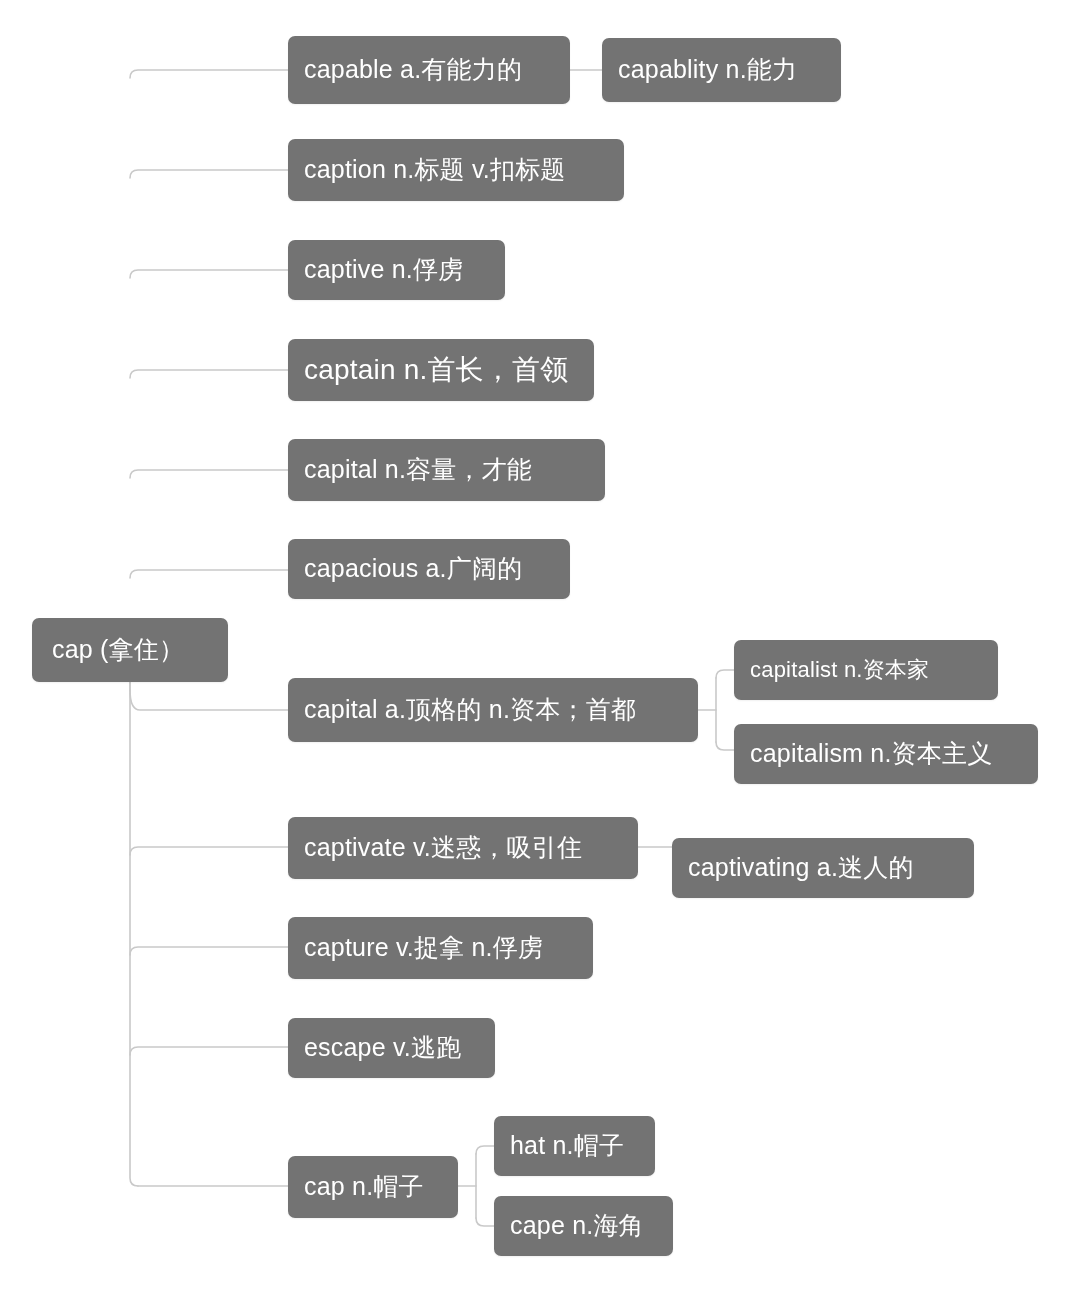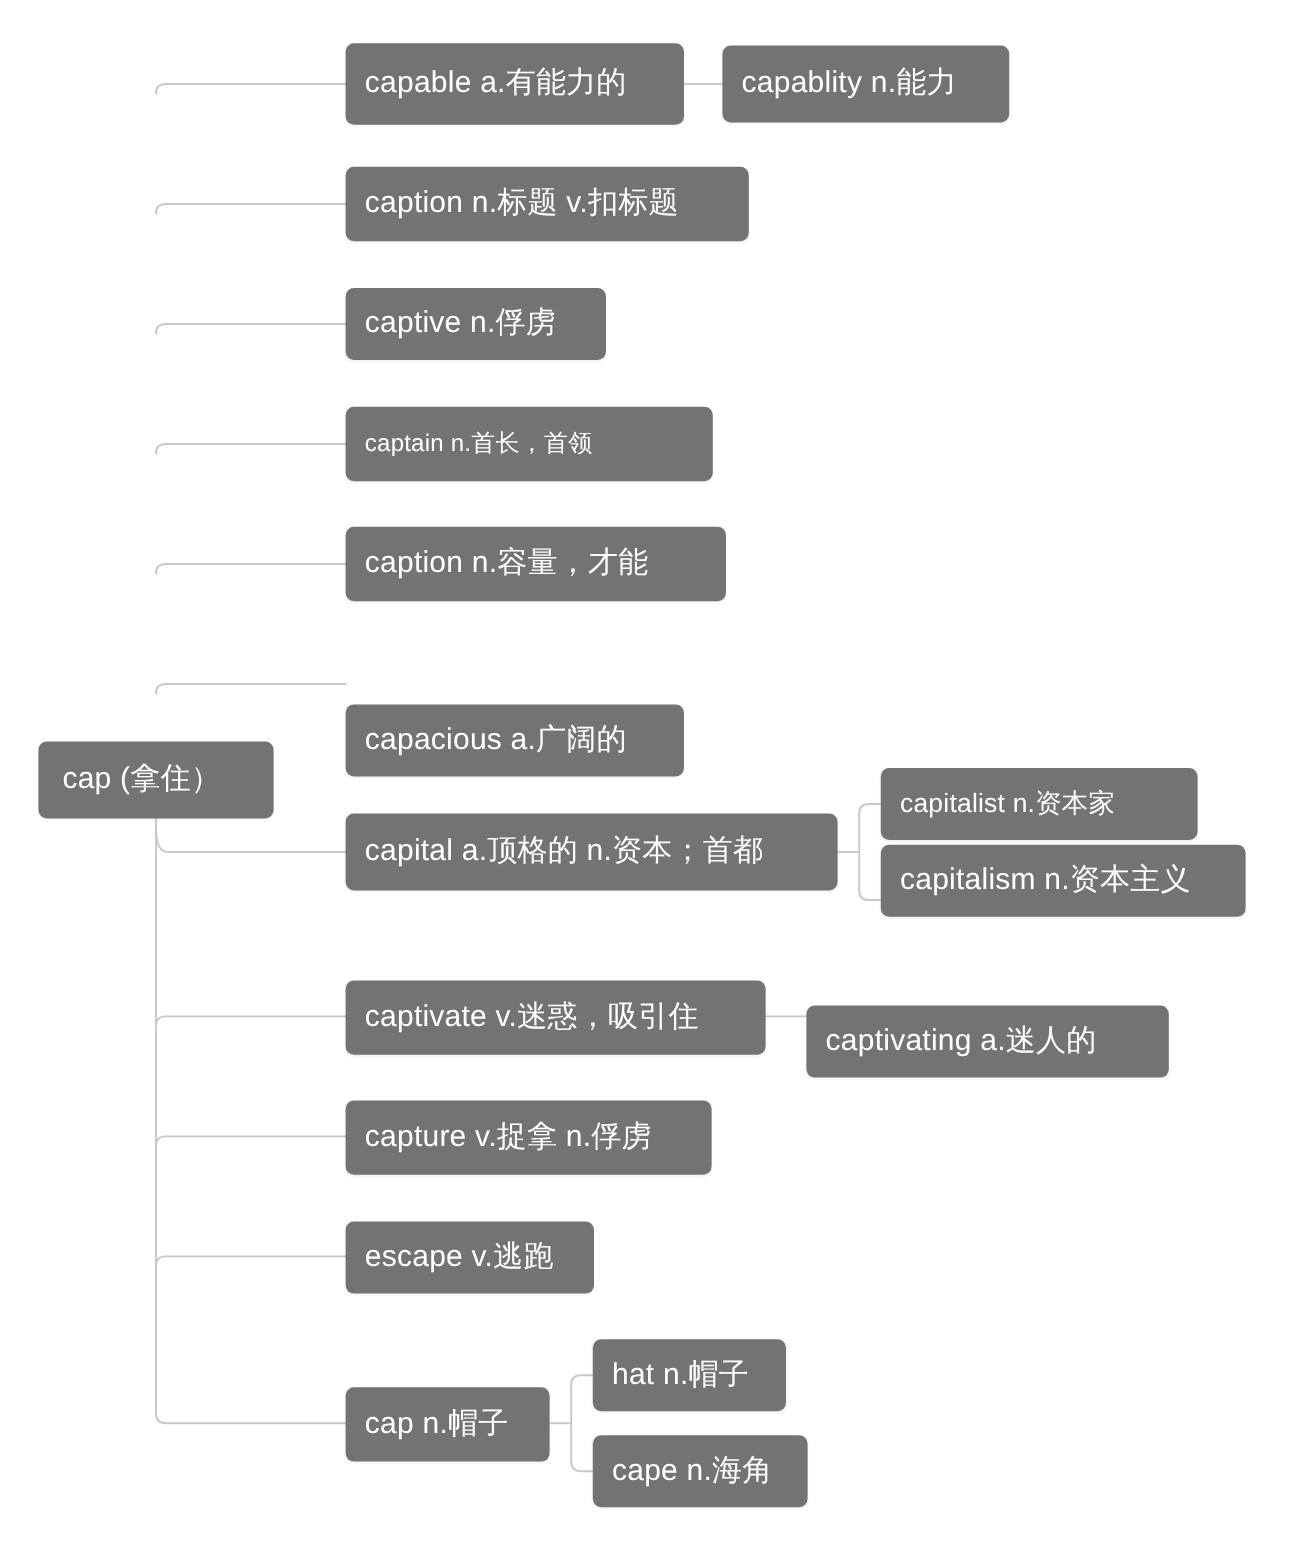--- a/index.html
+++ b/index.html
@@ -98,41 +98,41 @@
   </div>
 
   <div class="node" style="left:288px; top:139px; width:336px; height:62px; font-size:25px;">
     <span class="label">caption n.标题 v.扣标题</span>
   </div>
 
   <div class="node" style="left:288px; top:240px; width:217px; height:60px; font-size:25px;">
     <span class="label">captive n.俘虏</span>
   </div>
 
-  <div class="node" style="left:288px; top:339px; width:306px; height:62px; font-size:20px;">
+  <div class="node" style="left:288px; top:339px; width:306px; height:62px; font-size:28px;">
     <span class="label">captain n.首长，首领</span>
   </div>
 
   <div class="node" style="left:288px; top:439px; width:317px; height:62px; font-size:25px;">
-    <span class="label">caption n.容量，才能</span>
+    <span class="label">capital n.容量，才能</span>
   </div>
 
-  <div class="node" style="left:288px; top:539px; width:282px; height:60px; font-size:25px;margin-top:48px;">
+  <div class="node" style="left:288px; top:539px; width:282px; height:60px; font-size:25px;">
     <span class="label">capacious a.广阔的</span>
   </div>
 
   <div class="node" style="left:288px; top:678px; width:410px; height:64px; font-size:25px;">
     <span class="label">capital a.顶格的 n.资本；首都</span>
   </div>
 
   <div class="node" style="left:734px; top:640px; width:264px; height:60px; font-size:22px;">
     <span class="label">capitalist n.资本家</span>
   </div>
 
-  <div class="node" style="left:734px; top:704px; width:304px; height:60px; font-size:25px;">
+  <div class="node" style="left:734px; top:724px; width:304px; height:60px; font-size:25px;">
     <span class="label">capitalism n.资本主义</span>
   </div>
 
   <div class="node" style="left:288px; top:817px; width:350px; height:62px; font-size:25px;">
     <span class="label">captivate v.迷惑，吸引住</span>
   </div>
 
   <div class="node" style="left:672px; top:838px; width:302px; height:60px; font-size:25px;">
     <span class="label">captivating  a.迷人的</span>
   </div>

